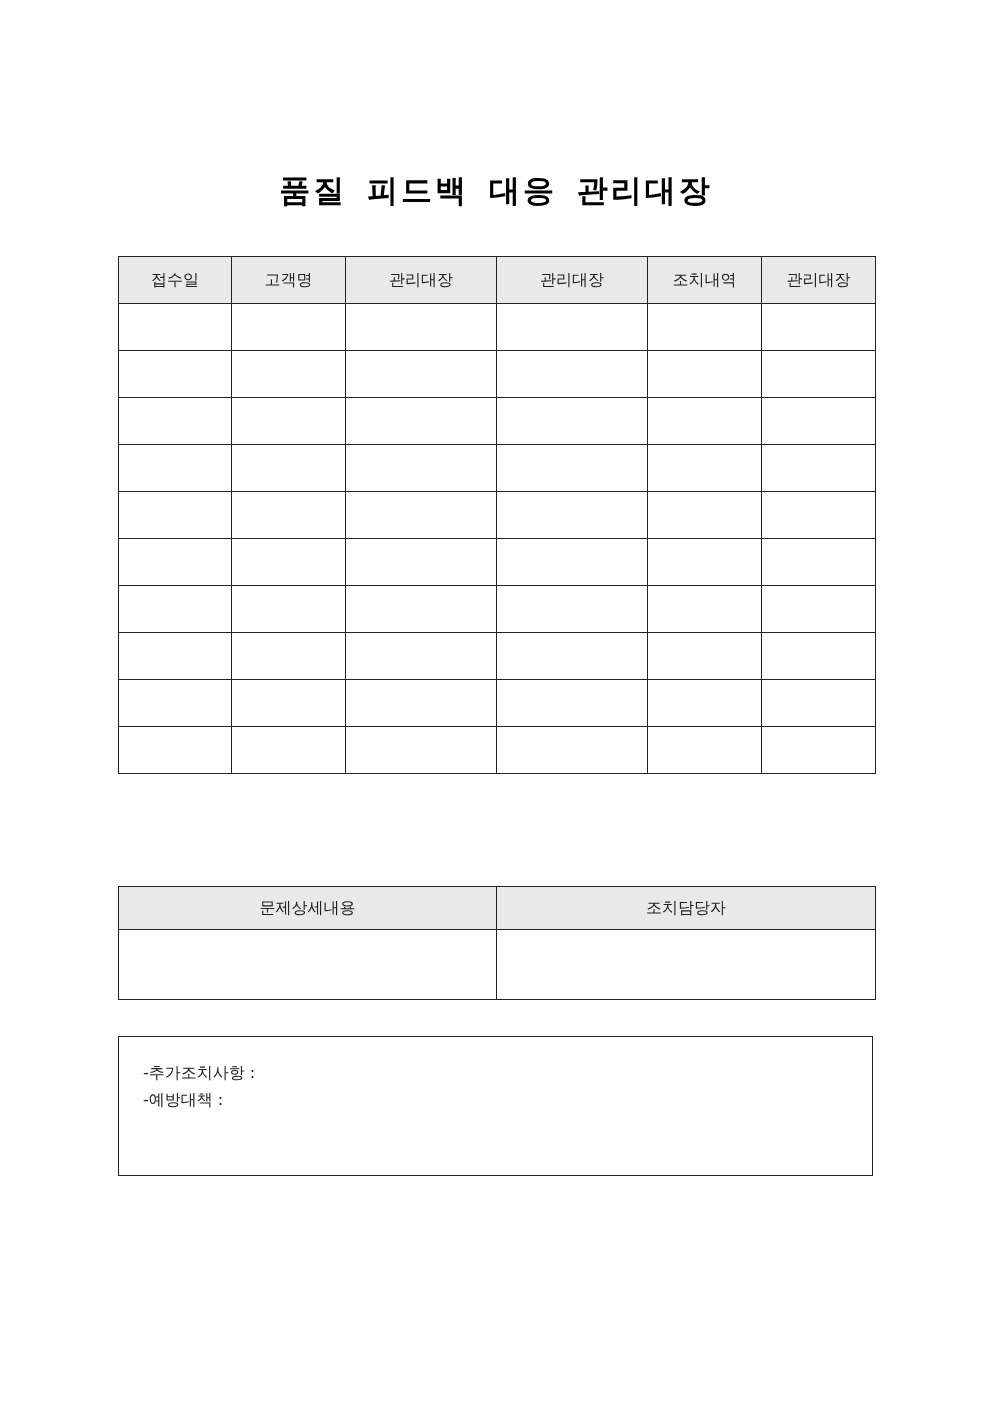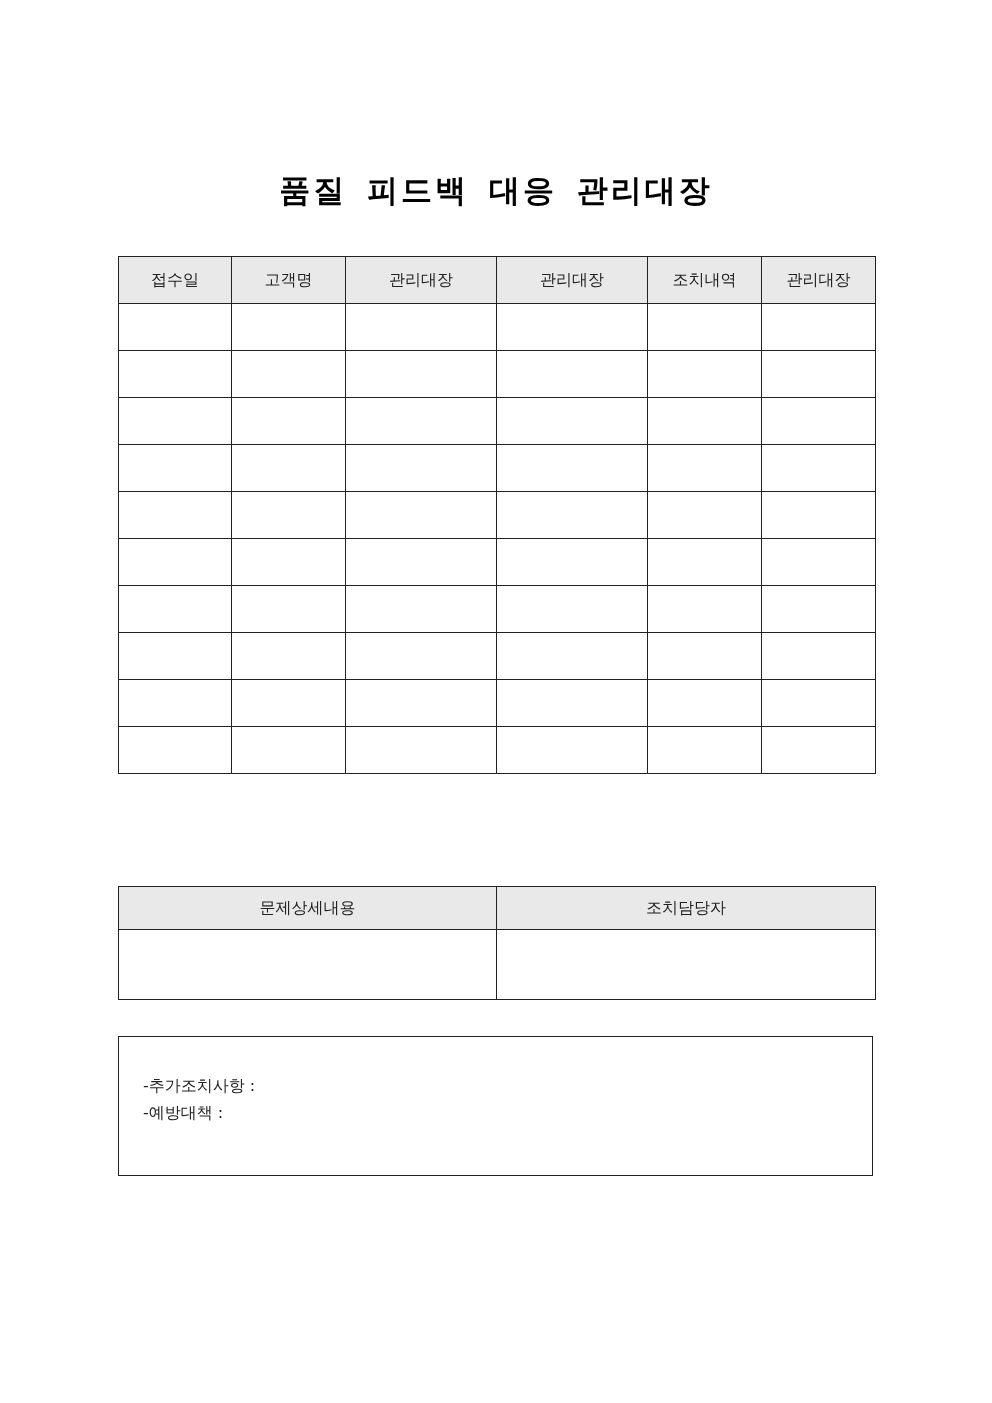--- a/index.html
+++ b/index.html
@@ -7,21 +7,21 @@
   .title { position: absolute; top: 134px; left: 0; width: 992px; text-align: center; font-size: 31px; font-weight: bold; letter-spacing: 3px; word-spacing: 6px; color: #000; margin-top: 36px; }
   table { border-collapse: collapse; position: absolute; table-layout: fixed; }
   td, th { border: 1.5px solid #222; padding: 0; font-weight: normal; }
   th { background: #e9e9e9; font-size: 16px; color: #222; text-align: center; }
   #main-table { left: 118px; top: 256px; width: 757px; }
   #main-table th { height: 46px; }
   #main-table td { height: 46px; }
   #detail-table { left: 118px; top: 886px; width: 757px; }
   #detail-table th { height: 42px; }
   #detail-table td { height: 69px; }
-  .notes { position: absolute; left: 118px; top: 1036px; width: 755px; height: 140px; border: 1.5px solid #222; box-sizing: border-box; padding: 36px 24px; }
+  .notes { position: absolute; left: 118px; top: 1036px; width: 755px; height: 140px; border: 1.5px solid #222; box-sizing: border-box; padding: 23px 24px; }
   .note-line { font-size: 16px; line-height: 26.5px; color: #222; }
 </style>
 </head>
 <body>
 
 <div class="title">품질 피드백 대응 관리대장</div>
 
 <table id="main-table">
   <colgroup>
     <col style="width:113px">

